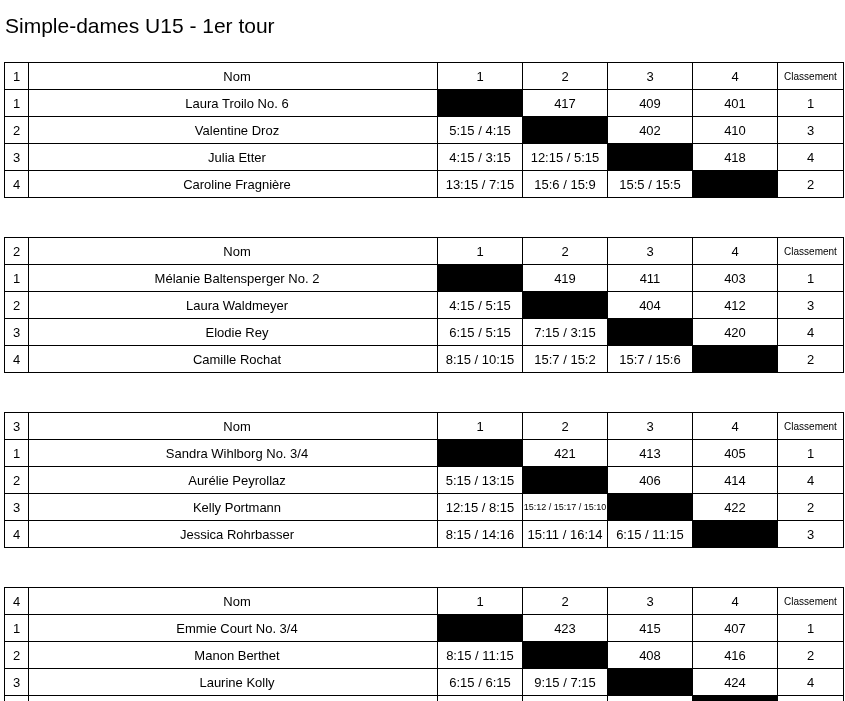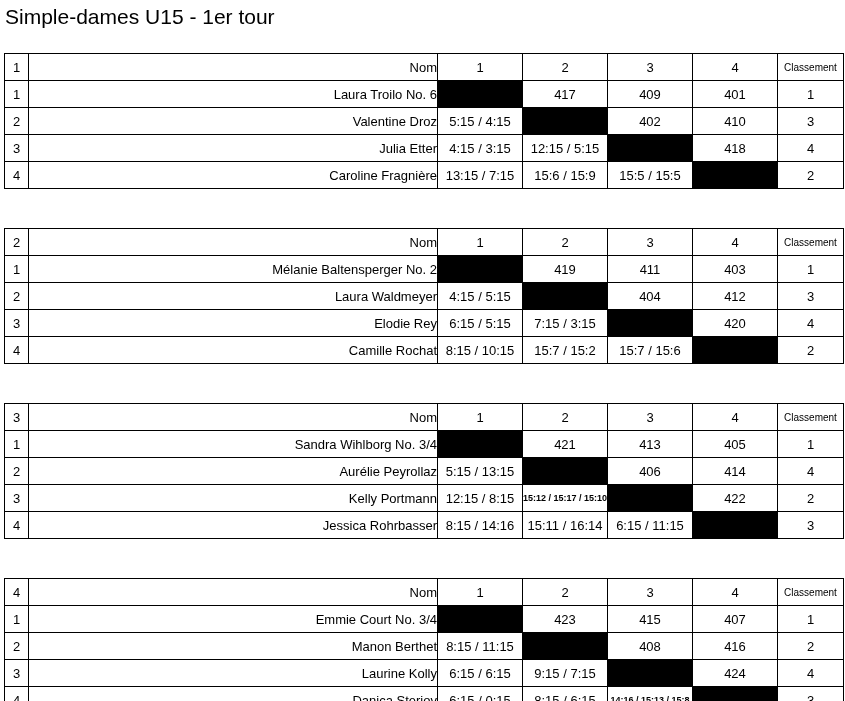--- a/index.html
+++ b/index.html
@@ -9,21 +9,21 @@
     width: 845px;
     height: 701px;
     overflow: hidden;
     font-family: "Liberation Sans", sans-serif;
     color: #000000;
   }
   .title {
     font-size: 21px;
     font-weight: normal;
     line-height: 24px;
-    margin: 5px 0 0 5px;
+    margin: 14px 0 0 5px;
     letter-spacing: 0px;
   }
   .group-table {
     border-collapse: collapse;
     table-layout: fixed;
     width: 839px;
     margin-left: 4px;
   }
   .group-table:first-of-type { margin-top: 24px; }
   .group-table + .group-table { margin-top: 39px; }
@@ -31,33 +31,33 @@
     border: 1px solid #000000;
     height: 26px;
     padding: 0;
     font-size: 13px;
     text-align: center;
     vertical-align: middle;
     overflow: hidden;
     white-space: nowrap;
   }
   .group-table td.c-nom {
-    text-align: right;
+    text-align: center;
     padding-left: 8px;
   }
   .group-table td.cl-header {
     font-size: 10px;
     text-align: center;
   }
   .group-table td.black {
     background: #000000;
   }
   .group-table td.small {
     font-size: 9px;
-    font-weight: bold;
+    font-weight: normal;
     letter-spacing: 0px;
   }
 </style>
 </head>
 <body>
 
 <h1 class="title">Simple-dames U15 - 1er tour</h1>
 
 <div id="tables">
   <table class="group-table">

